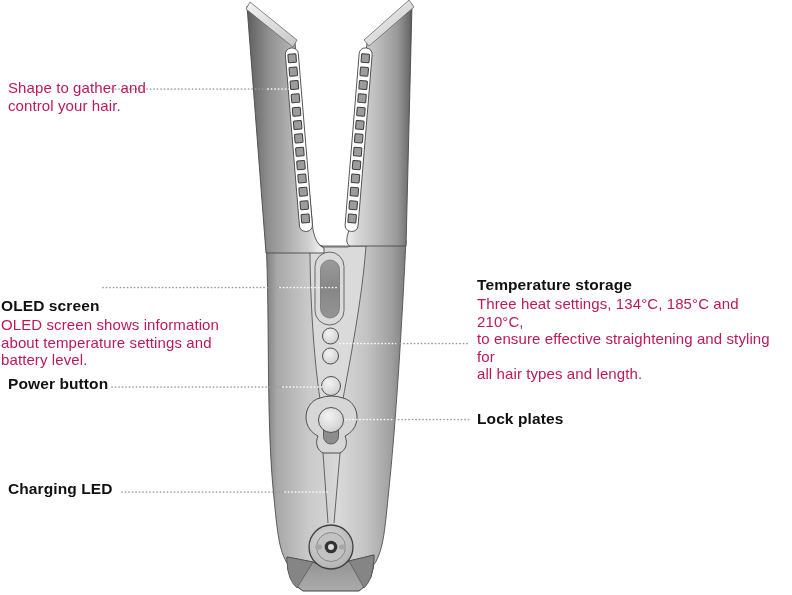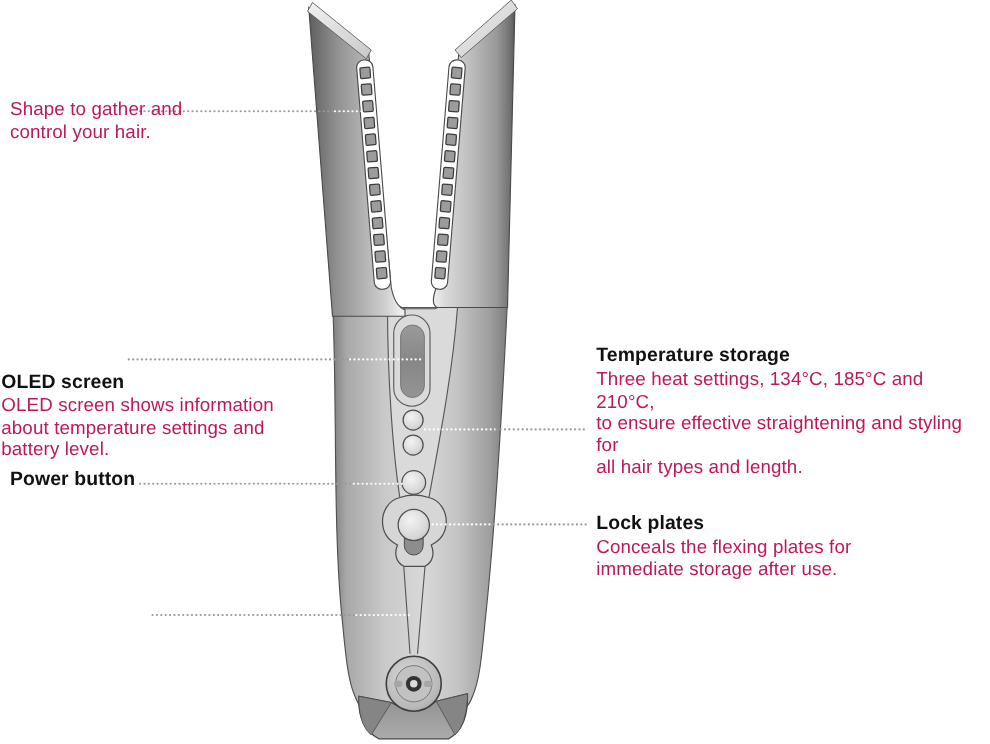--- a/index.html
+++ b/index.html
@@ -219,27 +219,28 @@
     <div class="title">OLED screen</div>
     <div class="desc">OLED screen shows information
 about temperature settings and
 battery level.</div>
   </div>
 
   <div class="callout" style="left:8px;top:375px;width:200px;">
     <div class="title">Power button</div>
   </div>
 
+  <div class="callout" style="left:8px;top:480px;width:200px;">
+    <div class="title">Charging LED</div>
+  </div>
 
   <div class="callout" style="left:477px;top:276px;width:310px;">
     <div class="title">Temperature storage</div>
     <div class="desc">Three heat settings, 134°C, 185°C and 210°C,
 to ensure effective straightening and styling for
 all hair types and length.</div>
   </div>
 
   <div class="callout" style="left:477px;top:410px;width:240px;">
     <div class="title">Lock plates</div>
-    <div class="desc">Conceals the flexing plates for
-immediate storage after use.</div>
   </div>
 
 </div>
 
 </body></html>

